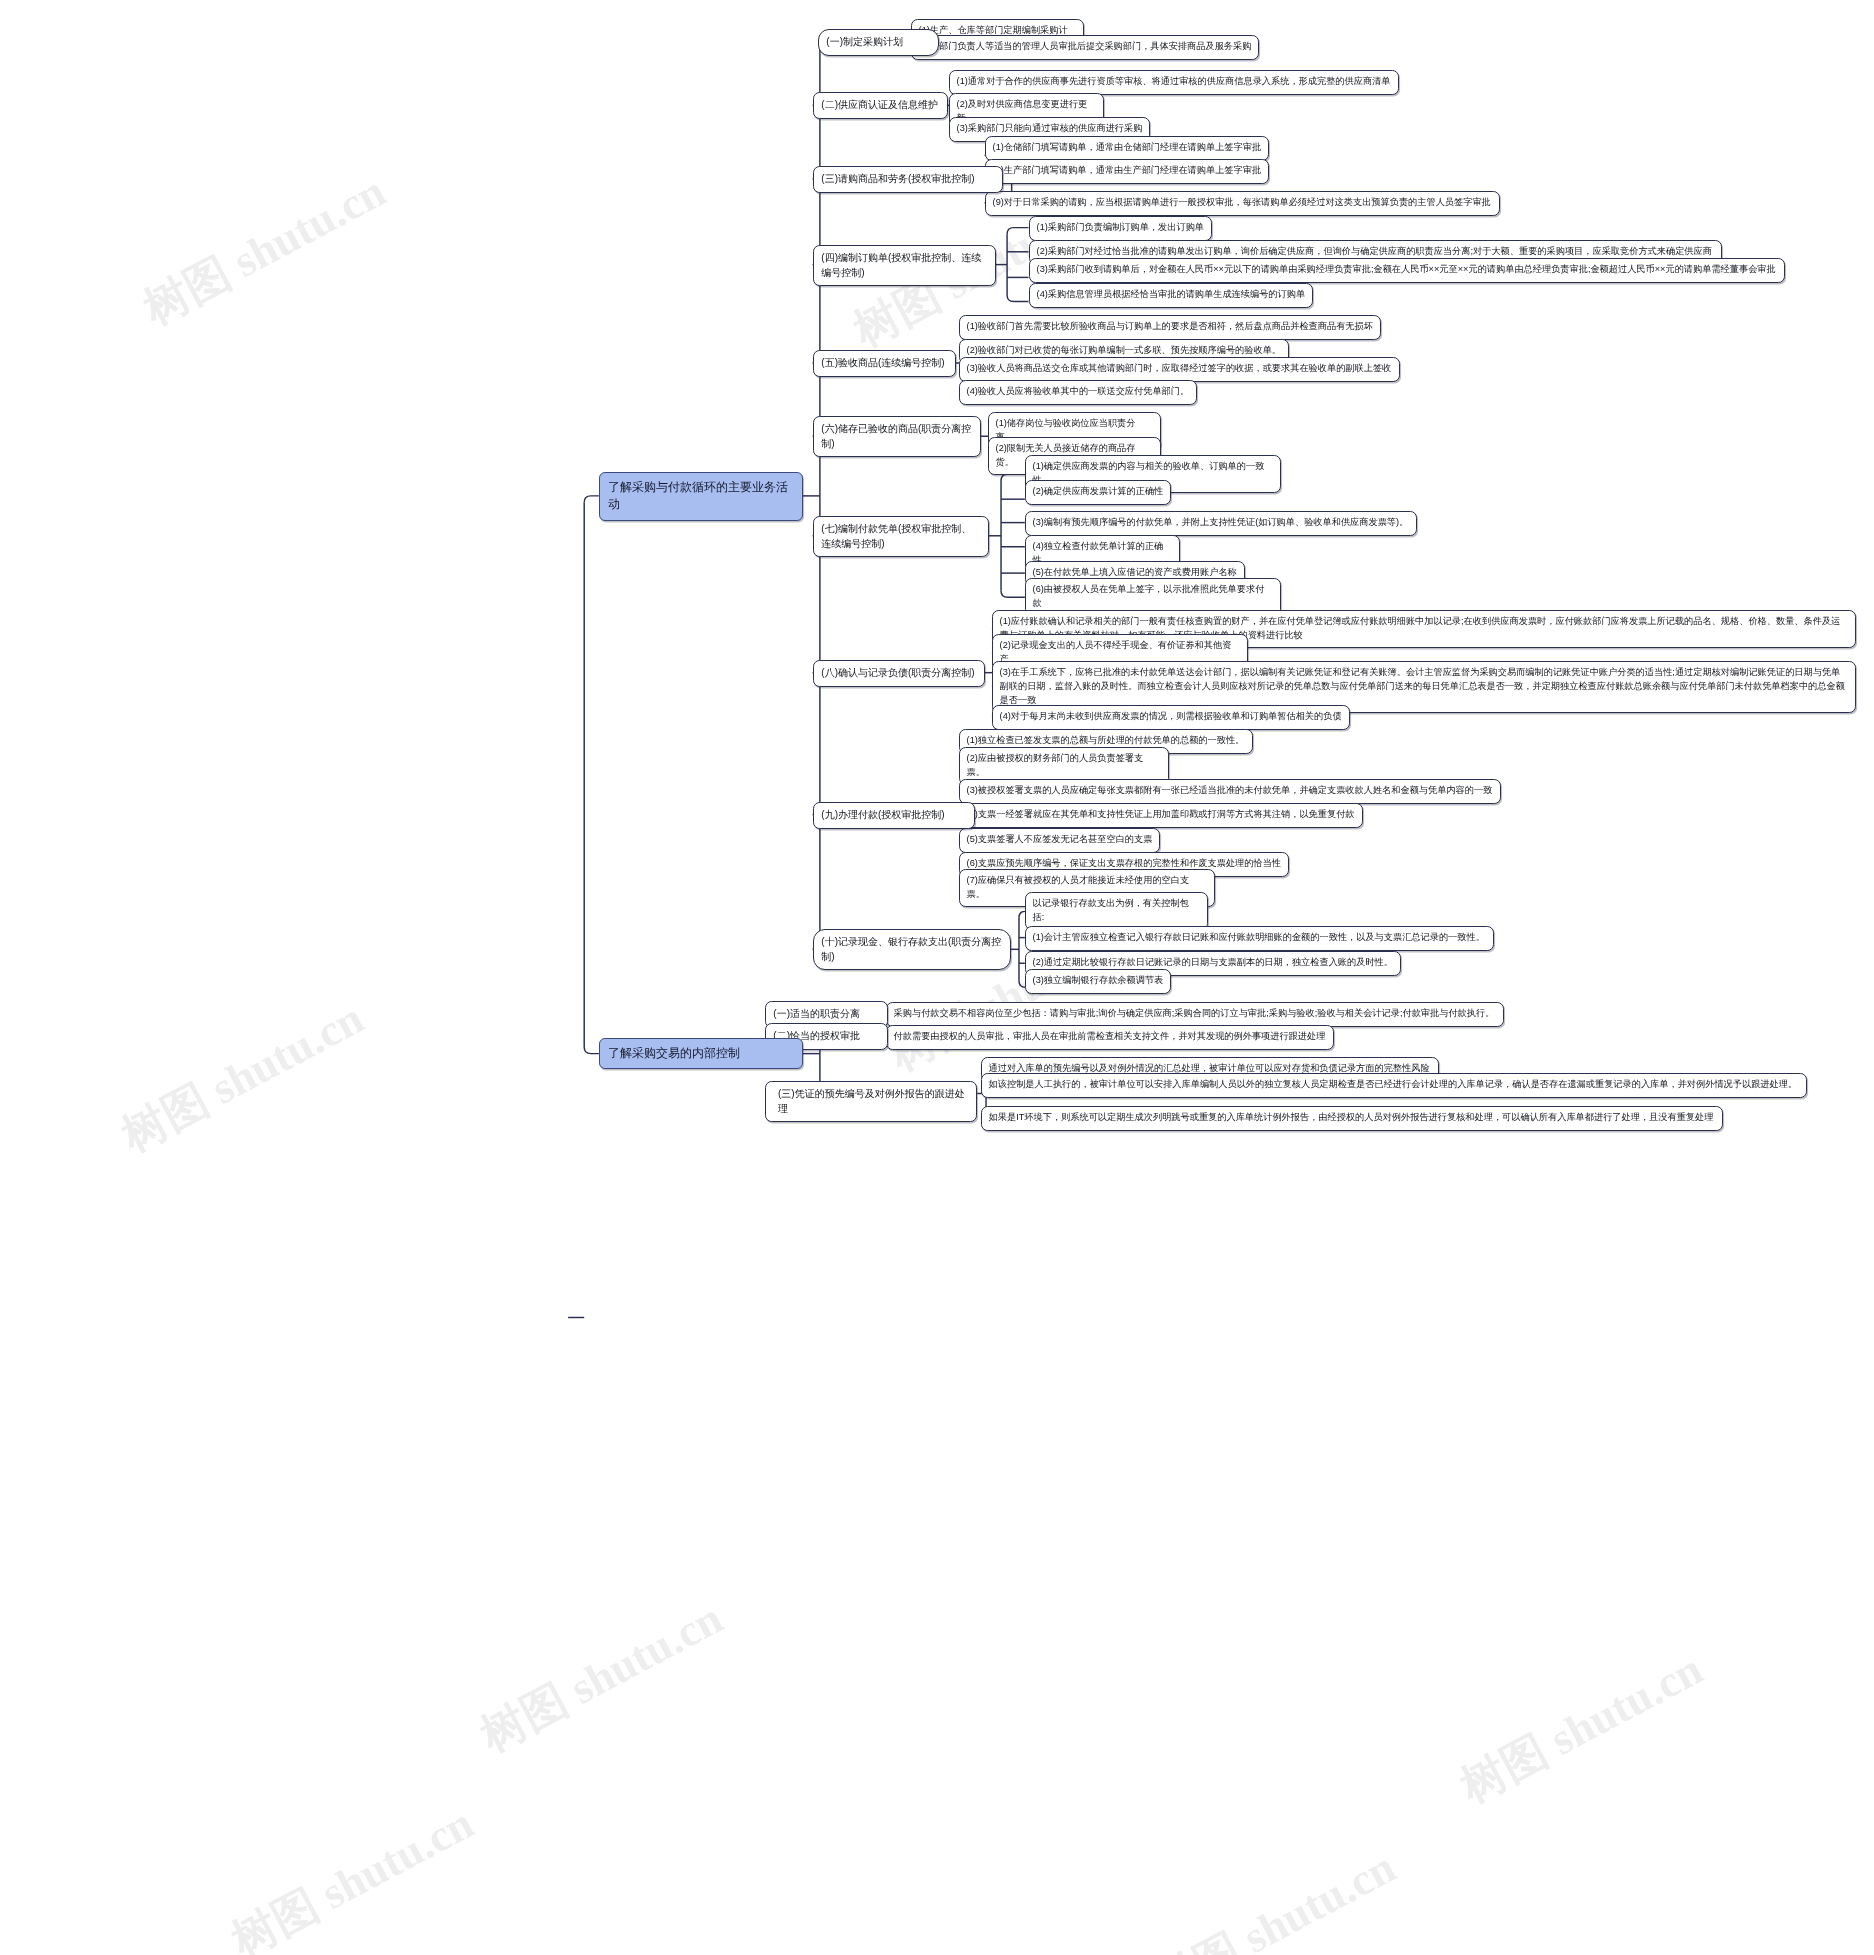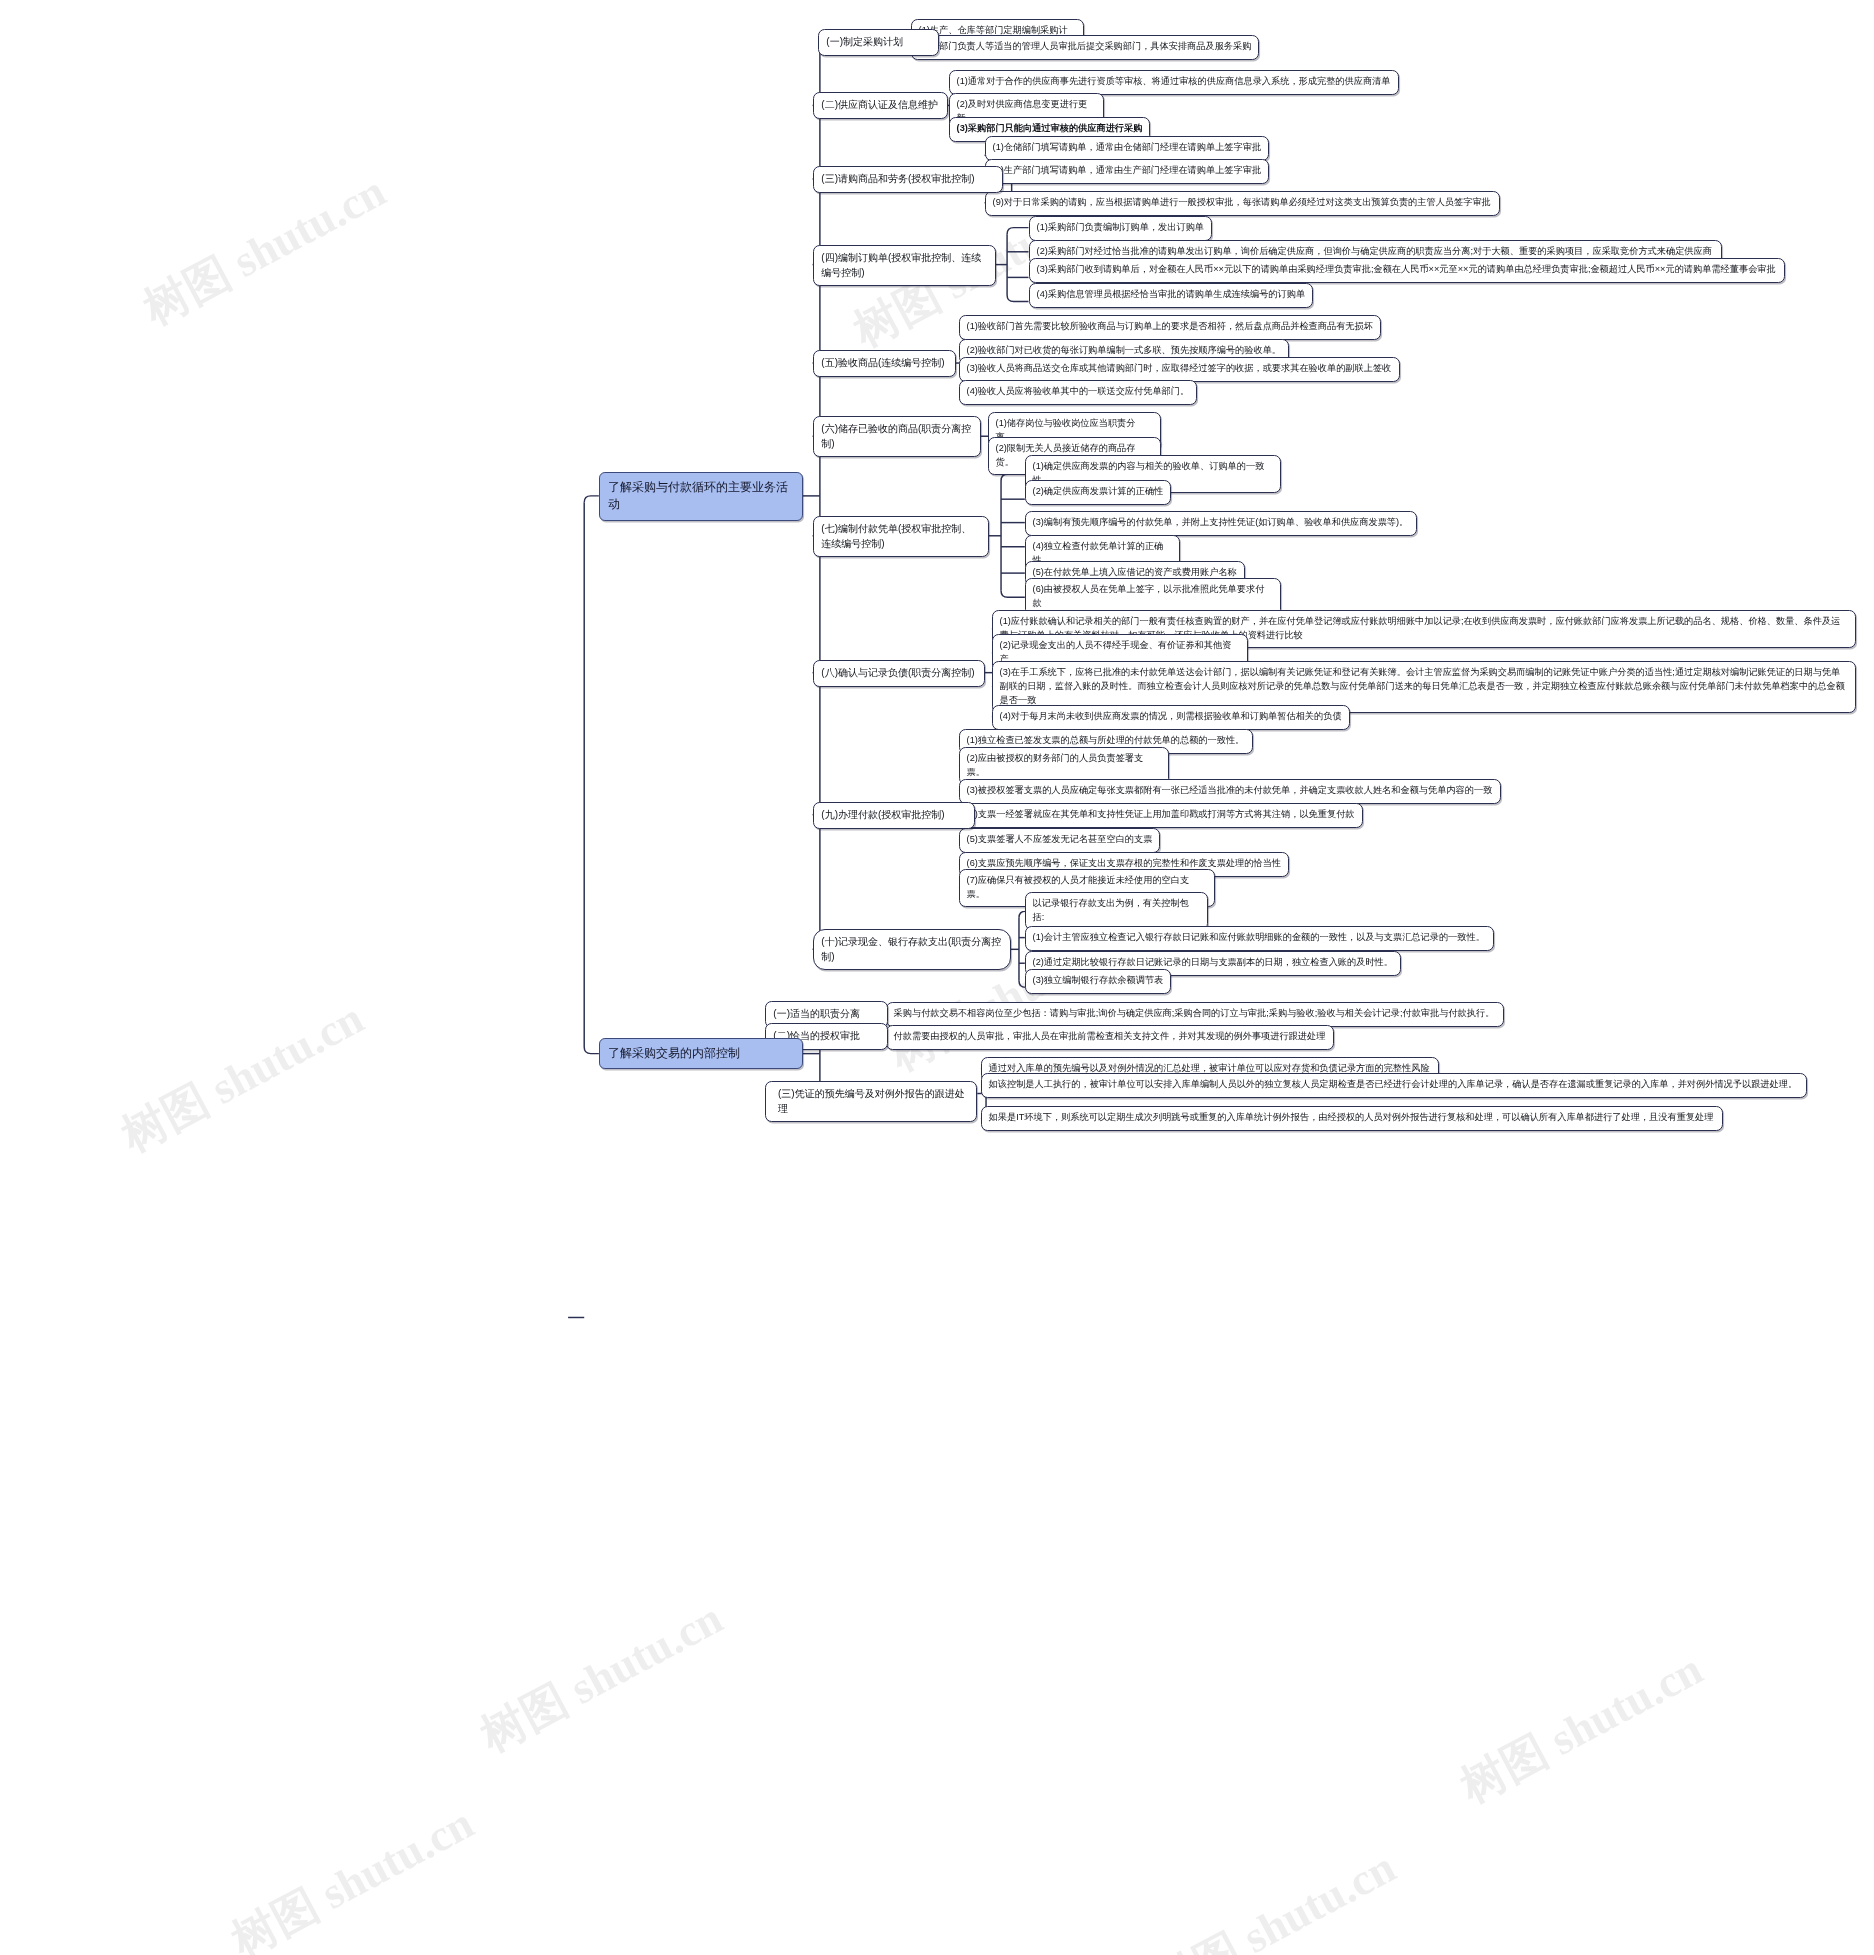--- a/index.html
+++ b/index.html
@@ -186,24 +186,24 @@
     <path d="M 1120 1416 L 1045 1416" fill="none" stroke="#2b2f50" stroke-width="2"></path>
     <path d="M 1120 1485 Q 1120 1494 1129 1494 L 1045 1494" fill="none" stroke="#2b2f50" stroke-width="2"></path>
     <path d="M 776 1800 L 798 1800" fill="none" stroke="#2b2f50" stroke-width="2"></path>
     <path d="M 798 686.5 L 798 1430.5" fill="none" stroke="#2b2f50" stroke-width="2"></path>
     <path d="M 798 686.5 Q 798 677.5 807 677.5 L 818 677.5" fill="none" stroke="#2b2f50" stroke-width="2"></path>
     <path d="M 798 1430.5 Q 798 1439.5 807 1439.5 L 818 1439.5" fill="none" stroke="#2b2f50" stroke-width="2"></path>
   </svg>
 <div id="map">
     <div class="node lvl3" style="left: 911px; top: 18.7px; width: 173px;">(1)生产、仓库等部门定期编制采购计划</div>
     <div class="node lvl3" style="left: 911px; top: 35px; width: 348px;">(2)经部门负责人等适当的管理人员审批后提交采购部门，具体安排商品及服务采购</div>
-    <div class="node lvl2" style="left: 818px; top: 29px; width: 121px;">(一)制定采购计划</div>
+    <div class="node lvl2" style="left: 818px; top: 29px; width: 121px; border-radius: 11px;">(一)制定采购计划</div>
     <div class="node lvl3" style="left: 949px; top: 70px; width: 450px;">(1)通常对于合作的供应商事先进行资质等审核、将通过审核的供应商信息录入系统，形成完整的供应商清单</div>
     <div class="node lvl3" style="left: 949px; top: 93px; width: 155px;">(2)及时对供应商信息变更进行更新</div>
-    <div class="node lvl3" style="left: 949px; top: 117px; width: 201px; font-weight: bold;">(3)采购部门只能向通过审核的供应商进行采购</div>
+    <div class="node lvl3" style="left: 949px; top: 117px; width: 201px;">(3)采购部门只能向通过审核的供应商进行采购</div>
     <div class="node lvl2" style="left: 813px; top: 92px; width: 135px;">(二)供应商认证及信息维护</div>
     <div class="node lvl3" style="left: 985px; top: 136px; width: 284px;">(1)仓储部门填写请购单，通常由仓储部门经理在请购单上签字审批</div>
     <div class="node lvl3" style="left: 985px; top: 159px; width: 284px;">(2)生产部门填写请购单，通常由生产部门经理在请购单上签字审批</div>
     <div class="node lvl3" style="left: 985px; top: 191px; width: 515px;">(9)对于日常采购的请购，应当根据请购单进行一般授权审批，每张请购单必须经过对这类支出预算负责的主管人员签字审批</div>
     <div class="node lvl2" style="left: 813px; top: 166px; width: 190px;">(三)请购商品和劳务(授权审批控制)</div>
     <div class="node lvl3" style="left: 1029px; top: 216px; width: 183px;">(1)采购部门负责编制订购单，发出订购单</div>
     <div class="node lvl3" style="left: 1029px; top: 240px; width: 693px;">(2)采购部门对经过恰当批准的请购单发出订购单，询价后确定供应商，但询价与确定供应商的职责应当分离;对于大额、重要的采购项目，应采取竞价方式来确定供应商</div>
     <div class="node lvl3" style="left: 1029px; top: 258px; width: 756px;">(3)采购部门收到请购单后，对金额在人民币××元以下的请购单由采购经理负责审批;金额在人民币××元至××元的请购单由总经理负责审批;金额超过人民币××元的请购单需经董事会审批</div>
     <div class="node lvl3" style="left: 1029px; top: 283px; width: 284px;">(4)采购信息管理员根据经恰当审批的请购单生成连续编号的订购单</div>
     <div class="node lvl2" style="left: 813px; top: 245px; width: 183px;">(四)编制订购单(授权审批控制、连续编号控制)</div>

